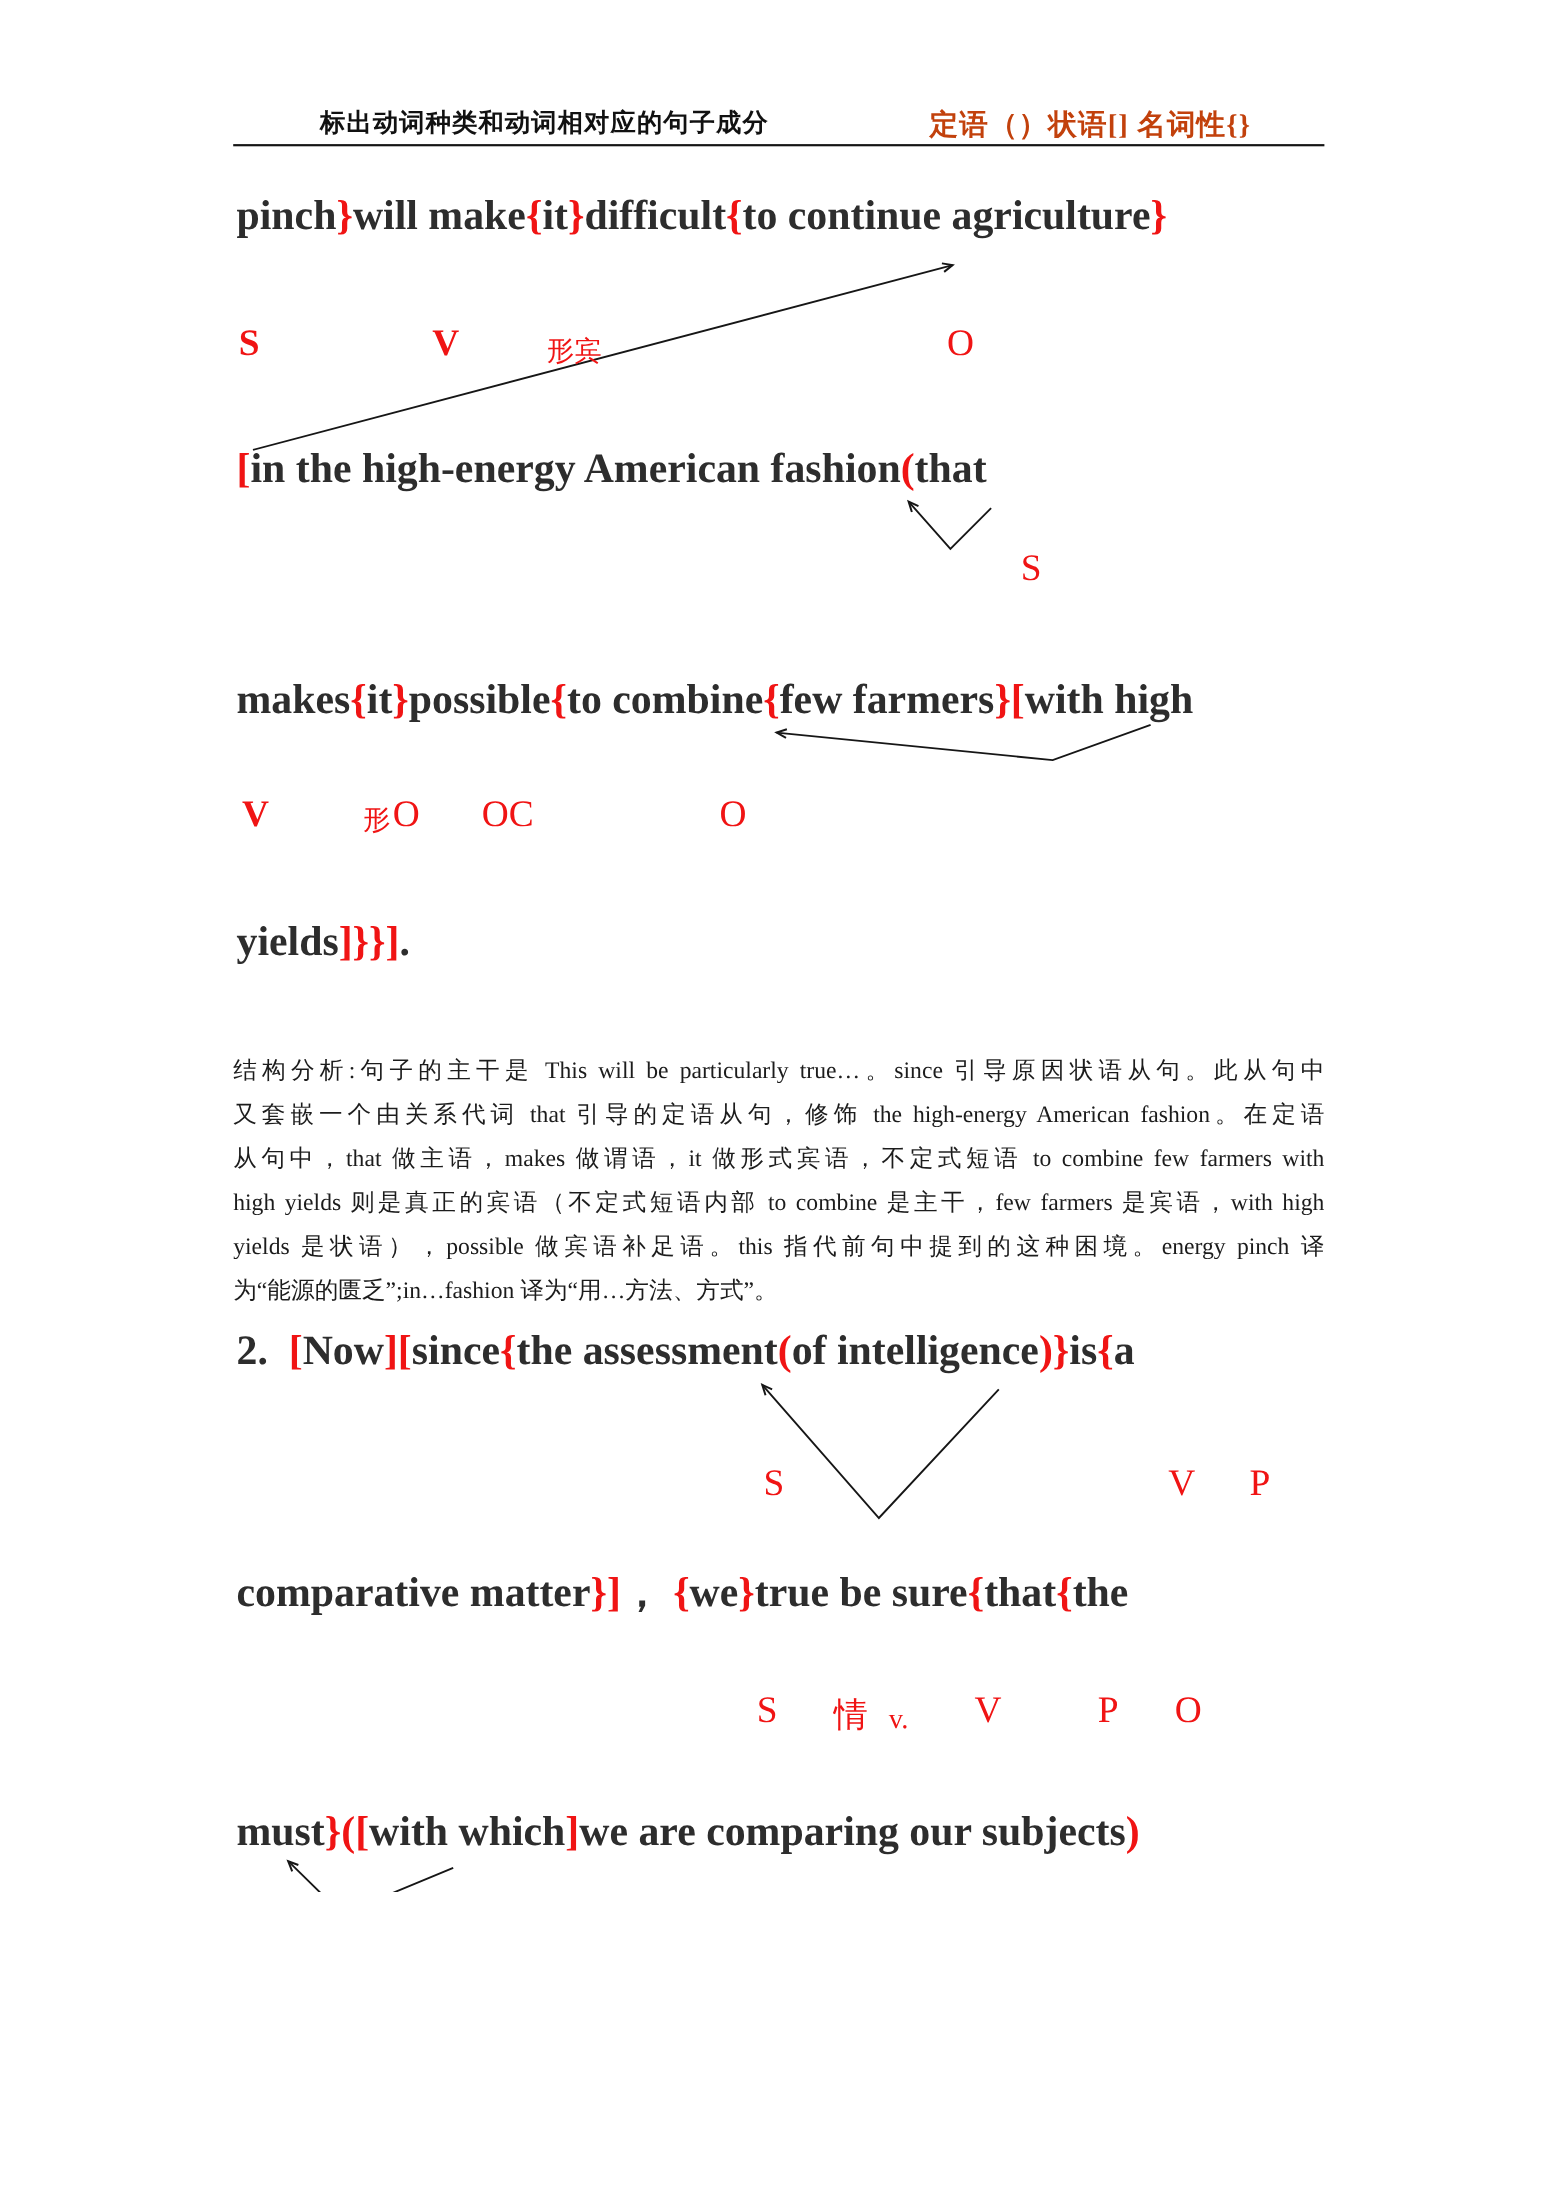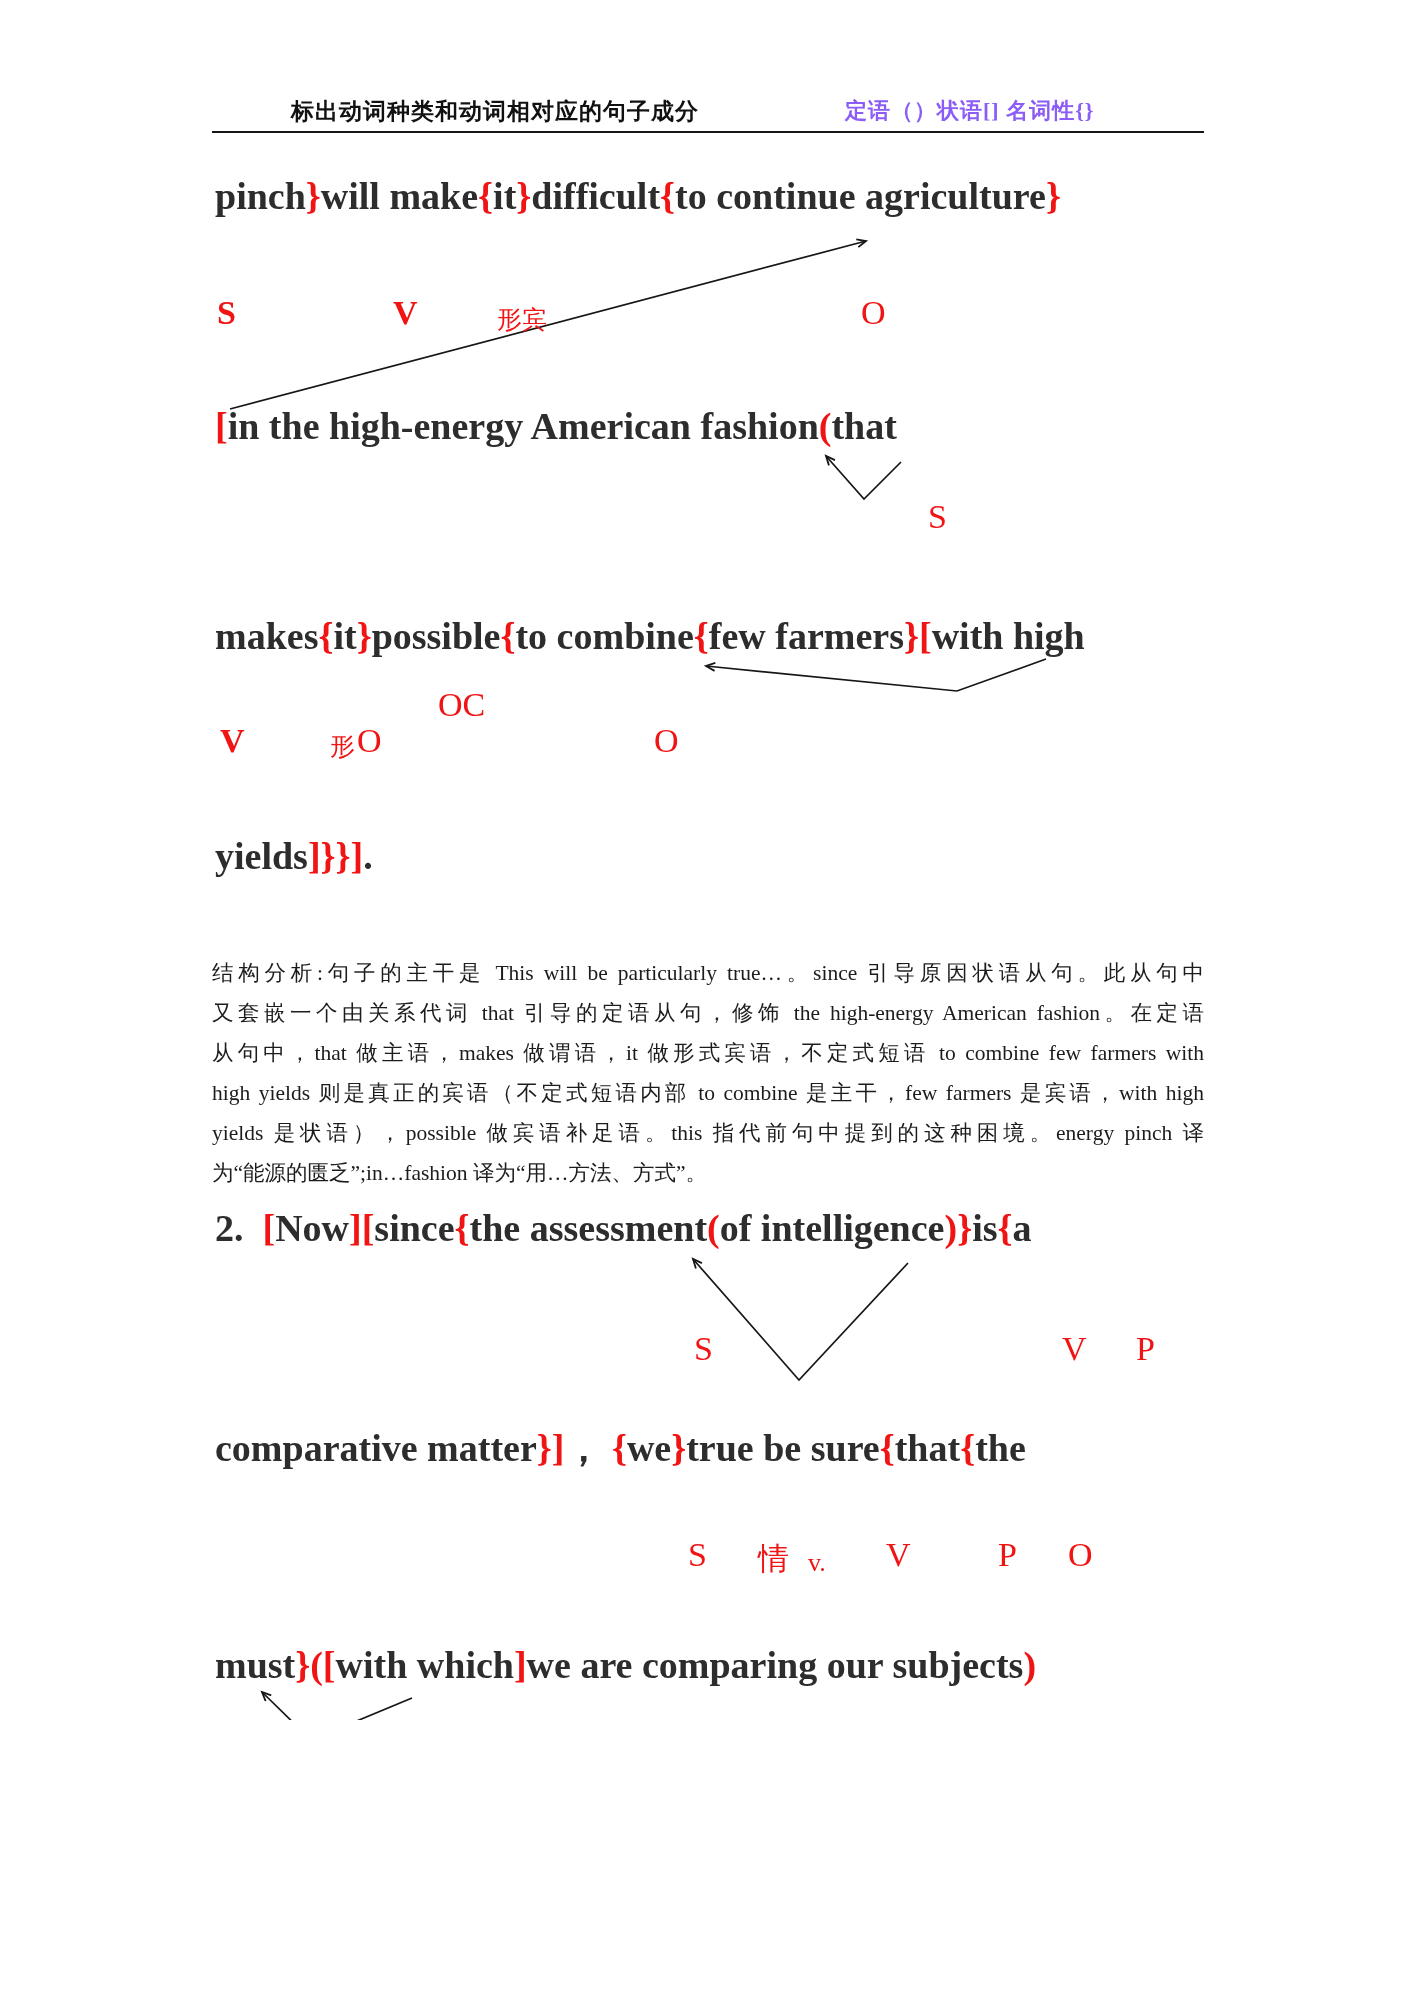--- a/index.html
+++ b/index.html
@@ -4,21 +4,21 @@
 <style>
   :root{ --red:#f01414; --ink:#2d2d2d; --body:#1c1c1c; }
   *{margin:0;padding:0;box-sizing:border-box;}
   html,body{background:#ffffff;}
   .page{
     position:relative;width:1414px;height:1720px;background:#fff;
     font-family:"Liberation Serif","DejaVu Serif",serif;overflow:hidden;
   }
   
   .h-left{position:absolute;left:291px;top:96px;font-size:23px;font-weight:bold;color:#111;letter-spacing:1px;}
-  .h-right{position:absolute;left:845px;top:96px;font-size:22px;font-weight:bold;color:#8b5cf6;letter-spacing:1px;}
+  .h-right{position:absolute;left:845px;top:96px;font-size:26px;font-weight:bold;color:#c2410c;letter-spacing:1px;}
   .h-rule{position:absolute;left:212px;top:131px;width:992px;border-top:2px solid #151515;}
   
   .sline{
     position:absolute;left:215px;font-size:38px;font-weight:bold;color:var(--ink);
     white-space:pre;line-height:1.18;
   }
   .seg-k{color:var(--ink);}
   .seg-r{color:var(--red);}
   
   .lab{position:absolute;color:var(--red);font-size:34px;line-height:1;}
@@ -70,21 +70,21 @@
 
   <div class="sline" style="top:404px"><span class="seg-r">[</span><span class="seg-k">in the high-energy American fashion</span><span class="seg-r">(</span><span class="seg-k">that</span></div>
 
   <span class="lab" style="left:928px;top:500px">S</span>
 
   <div class="sline" style="top:614px"><span class="seg-k">makes</span><span class="seg-r">{</span><span class="seg-k">it</span><span class="seg-r">}</span><span class="seg-k">possible</span><span class="seg-r">{</span><span class="seg-k">to combine</span><span class="seg-r">{</span><span class="seg-k">few farmers</span><span class="seg-r">}</span><span class="seg-r">[</span><span class="seg-k">with high</span></div>
 
   <span class="lab bold" style="left:220px;top:724px">V</span>
   <span class="lab cjk" style="left:330px;top:734px">形</span>
   <span class="lab" style="left:357px;top:724px">O</span>
-  <span class="lab" style="left:438px;top:688px">OC</span>
+  <span class="lab" style="left:438px;top:724px">OC</span>
   <span class="lab" style="left:654px;top:724px">O</span>
 
   <div class="sline" style="top:834px"><span class="seg-k">yields</span><span class="seg-r">]}}]</span><span class="seg-k">.</span></div>
 
   <div class="analysis">
     <div class="aline">结构分析:句子的主干是 This will be particularly true…。since 引导原因状语从句。此从句中</div>
     <div class="aline">又套嵌一个由关系代词 that 引导的定语从句，修饰 the high-energy American fashion。在定语</div>
     <div class="aline">从句中，that 做主语，makes 做谓语，it 做形式宾语，不定式短语 to combine few farmers with</div>
     <div class="aline">high yields 则是真正的宾语（不定式短语内部 to combine 是主干，few farmers 是宾语，with high</div>
     <div class="aline">yields 是状语），possible 做宾语补足语。this 指代前句中提到的这种困境。energy pinch 译</div>

